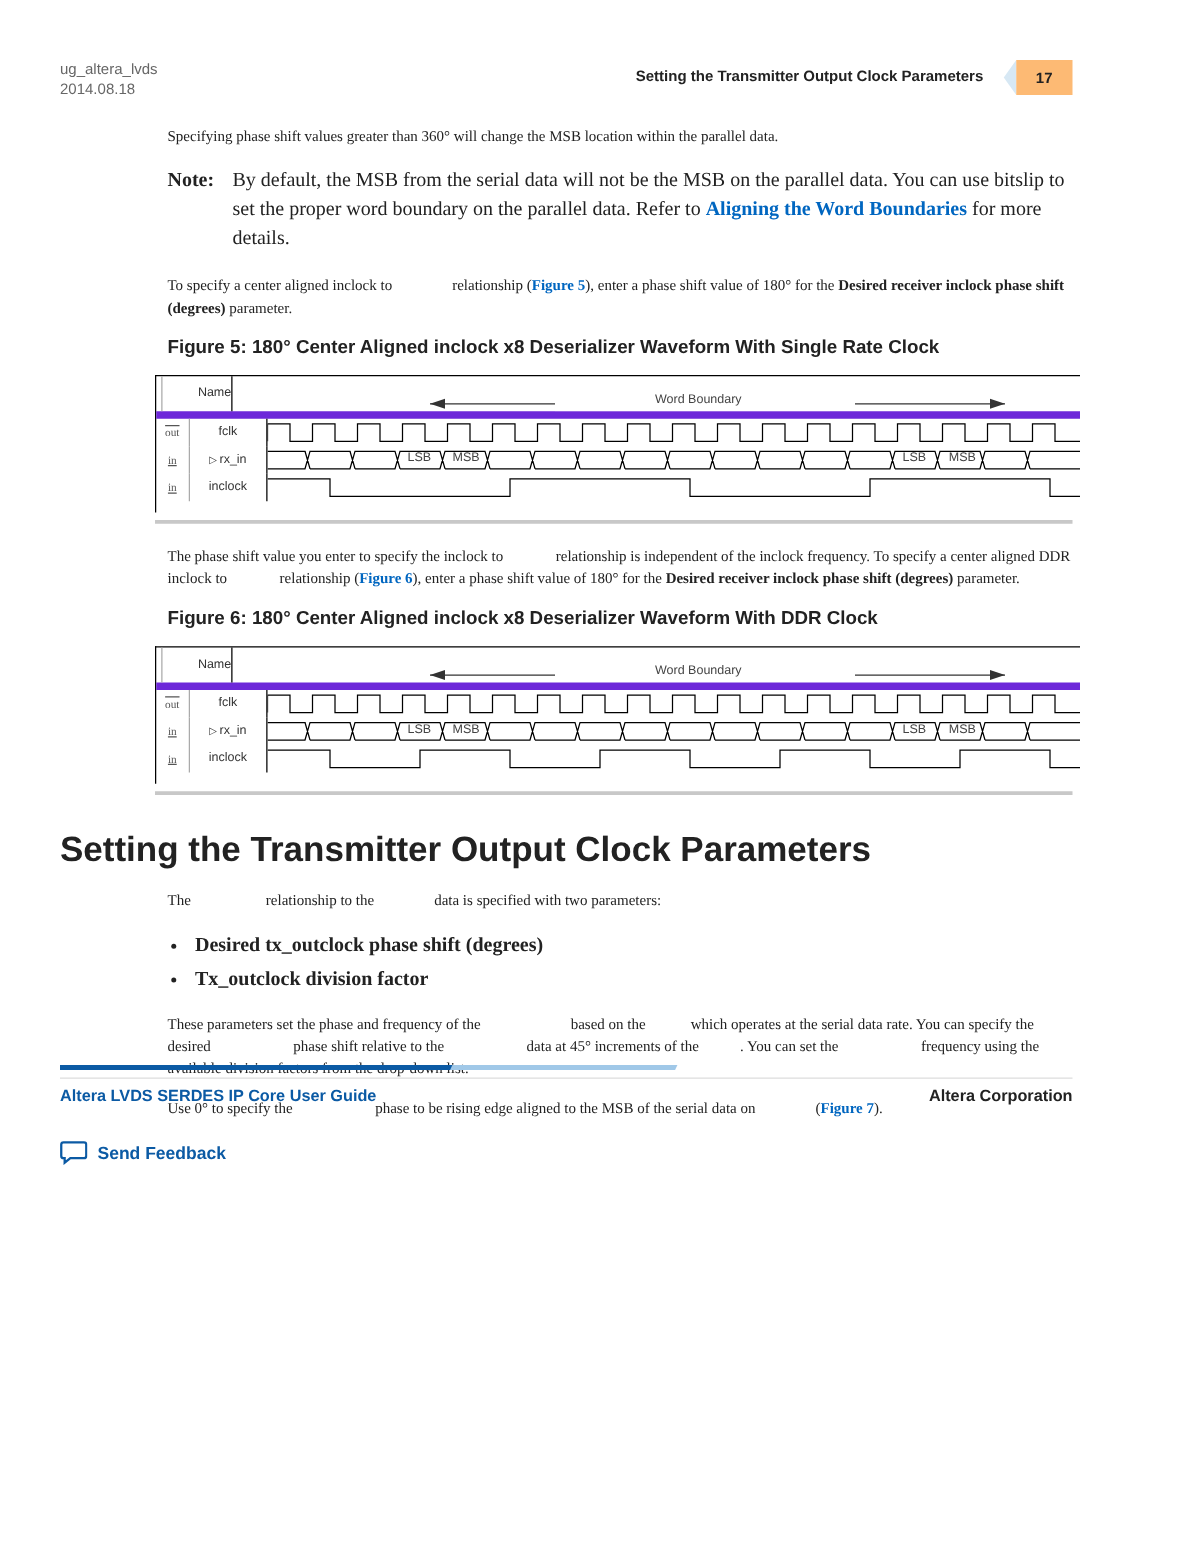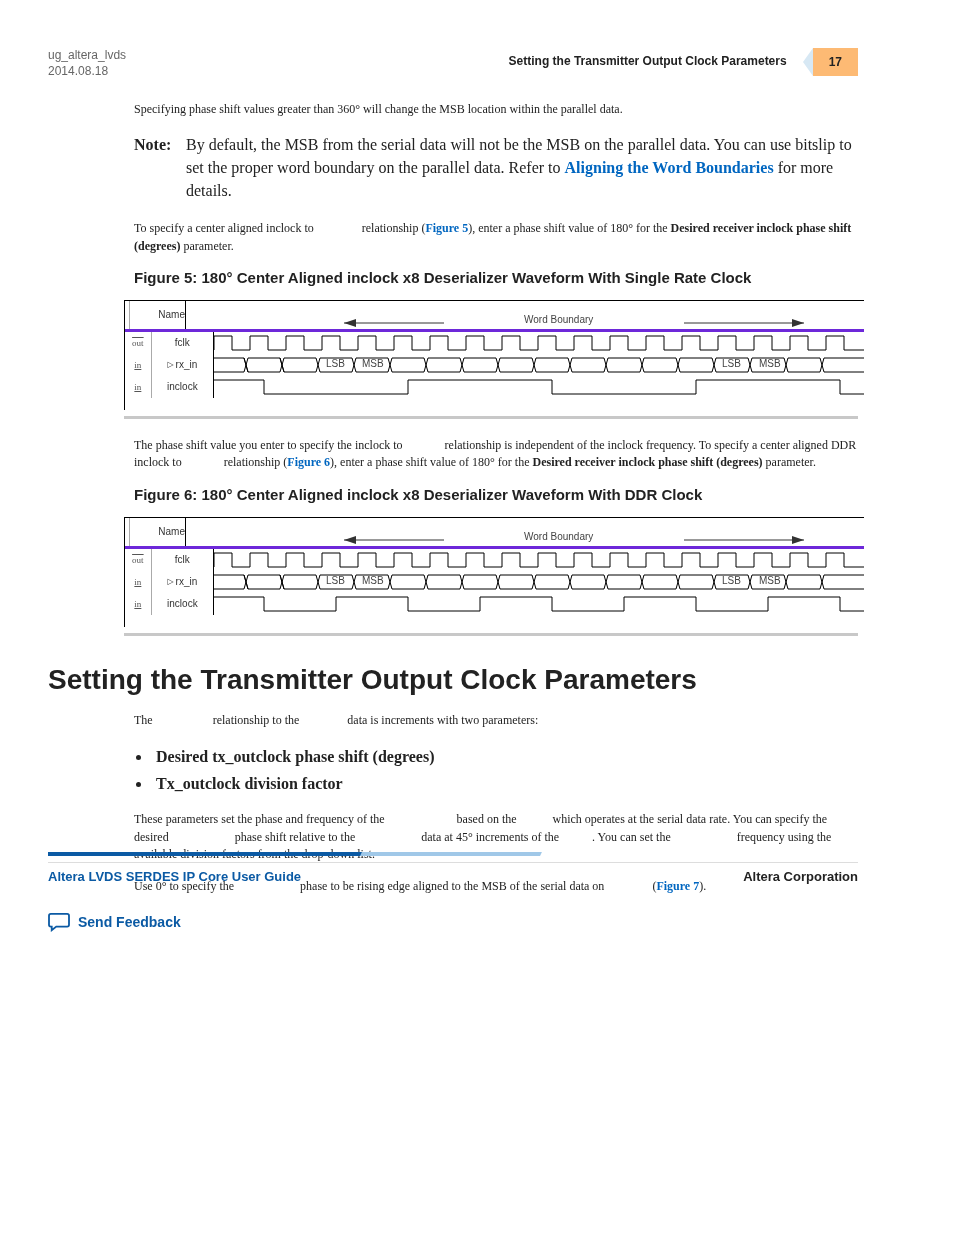--- a/index.html
+++ b/index.html
@@ -18,21 +18,21 @@
   .link { color: #0066c0; font-weight: 700; cursor: pointer; margin-top: 12px; }
   .figure-title { font-size: 15px; font-weight: 700; margin: 8px 0 14px 86px; }
   .figure-box { margin-left: 76px; margin-bottom: 8px; }
   .hr-grey { border: none; border-top: 3px solid #c8c8c8; margin: 6px 0 18px 0; }
   .heading1 { font-size: 28px; font-weight: 700; margin: 28px 0 16px 0; color: #222; }
   .bullet-list { margin: 0 0 14px 86px; padding-left: 18px; font-size: 16px; line-height: 1.7; }
   .bullet-list li { padding-left: 4px; }
   .bold { font-weight: 700; }
   .waveform { position: relative; width: 740px; height: 110px; border-left: 1px solid #000; border-top: 1px solid #000; box-sizing: border-box; }
   .wave-row { display: flex; align-items: center; height: 22px; }
-  .wave-header-row { height: 28px; border-bottom: 3px solid #6d28d9; gap: 28px; }
+  .wave-header-row { height: 28px; border-bottom: 6px solid #6d28d9; gap: 28px; }
   .wave-iconcol { width: 26px; height: 100%; display:flex; align-items:center; justify-content:center; border-right:1px solid #aaa; font-size:9px; color:#555; font-family: Liberation Serif, serif; }
   .wave-namecol { width: 62px; height:100%; display:flex; align-items:center; justify-content:center; font-size:10px; font-family: Arial; color:#333; border-right:1px solid #000; }
   .wave-signal { flex:1; height:100%; position:relative; }
   svg { display:block; }
   .wb-label { position:absolute; font-size:10px; font-family: Arial; color:#444; }
   .footer { position: absolute; left: 48px; right: 96px; bottom: 52px; text-align: center; }
   .footer-bar { display:flex; justify-content:space-between; align-items:flex-end; border-top:1px solid #ddd; padding-top:6px; font-size:13px; }
   .footer-left { color:#0b5aa4; font-weight:700; position:relative; }
   .footer-right { font-weight:700; color:#222; }
   .footer-stripe { position:absolute; top:-10px; left:0; right:0; height:4px; display:flex; }
@@ -199,21 +199,21 @@
           </svg>
         </div>
       </div>
     </div>
     <hr class="hr-grey">
   </div>
 
   <h1 class="heading1 sans">Setting the Transmitter Output Clock Parameters</h1>
 
   <p class="body-text">
-    <span>The </span>&nbsp;&nbsp;&nbsp;&nbsp;&nbsp;&nbsp;&nbsp;&nbsp;&nbsp;&nbsp;&nbsp;&nbsp;&nbsp;&nbsp;&nbsp;&nbsp;&nbsp;&nbsp;<span> relationship to the </span>&nbsp;&nbsp;&nbsp;&nbsp;&nbsp;&nbsp;&nbsp;&nbsp;&nbsp;&nbsp;&nbsp;&nbsp;&nbsp;&nbsp;<span> data is increments with two parameters:</span>
+    <span>The </span>&nbsp;&nbsp;&nbsp;&nbsp;&nbsp;&nbsp;&nbsp;&nbsp;&nbsp;&nbsp;&nbsp;&nbsp;&nbsp;&nbsp;&nbsp;&nbsp;&nbsp;&nbsp;<span> relationship to the </span>&nbsp;&nbsp;&nbsp;&nbsp;&nbsp;&nbsp;&nbsp;&nbsp;&nbsp;&nbsp;&nbsp;&nbsp;&nbsp;&nbsp;<span> data is specified with two parameters:</span>
   </p>
 
   <ul class="bullet-list">
     <li><span class="bold">Desired tx_outclock phase shift (degrees)</span></li>
     <li><span class="bold">Tx_outclock division factor</span></li>
   </ul>
 
   <p class="body-text">
     <span>These parameters set the phase and frequency of the </span>&nbsp;&nbsp;&nbsp;&nbsp;&nbsp;&nbsp;&nbsp;&nbsp;&nbsp;&nbsp;&nbsp;&nbsp;&nbsp;&nbsp;&nbsp;&nbsp;&nbsp;&nbsp;&nbsp;&nbsp;&nbsp;&nbsp;<span> based on the </span>&nbsp;&nbsp;&nbsp;&nbsp;&nbsp;&nbsp;&nbsp;&nbsp;&nbsp;&nbsp;<span> which operates at the serial data rate. You can specify the desired </span>&nbsp;&nbsp;&nbsp;&nbsp;&nbsp;&nbsp;&nbsp;&nbsp;&nbsp;&nbsp;&nbsp;&nbsp;&nbsp;&nbsp;&nbsp;&nbsp;&nbsp;&nbsp;&nbsp;&nbsp;<span> phase shift relative to the </span>&nbsp;&nbsp;&nbsp;&nbsp;&nbsp;&nbsp;&nbsp;&nbsp;&nbsp;&nbsp;&nbsp;&nbsp;&nbsp;&nbsp;&nbsp;&nbsp;&nbsp;&nbsp;&nbsp;&nbsp;<span> data at 45° increments of the </span>&nbsp;&nbsp;&nbsp;&nbsp;&nbsp;&nbsp;&nbsp;&nbsp;&nbsp;&nbsp;<span>. You can set the </span>&nbsp;&nbsp;&nbsp;&nbsp;&nbsp;&nbsp;&nbsp;&nbsp;&nbsp;&nbsp;&nbsp;&nbsp;&nbsp;&nbsp;&nbsp;&nbsp;&nbsp;&nbsp;&nbsp;&nbsp;<span> frequency using the available division factors from the drop-down list.</span>
   </p>

